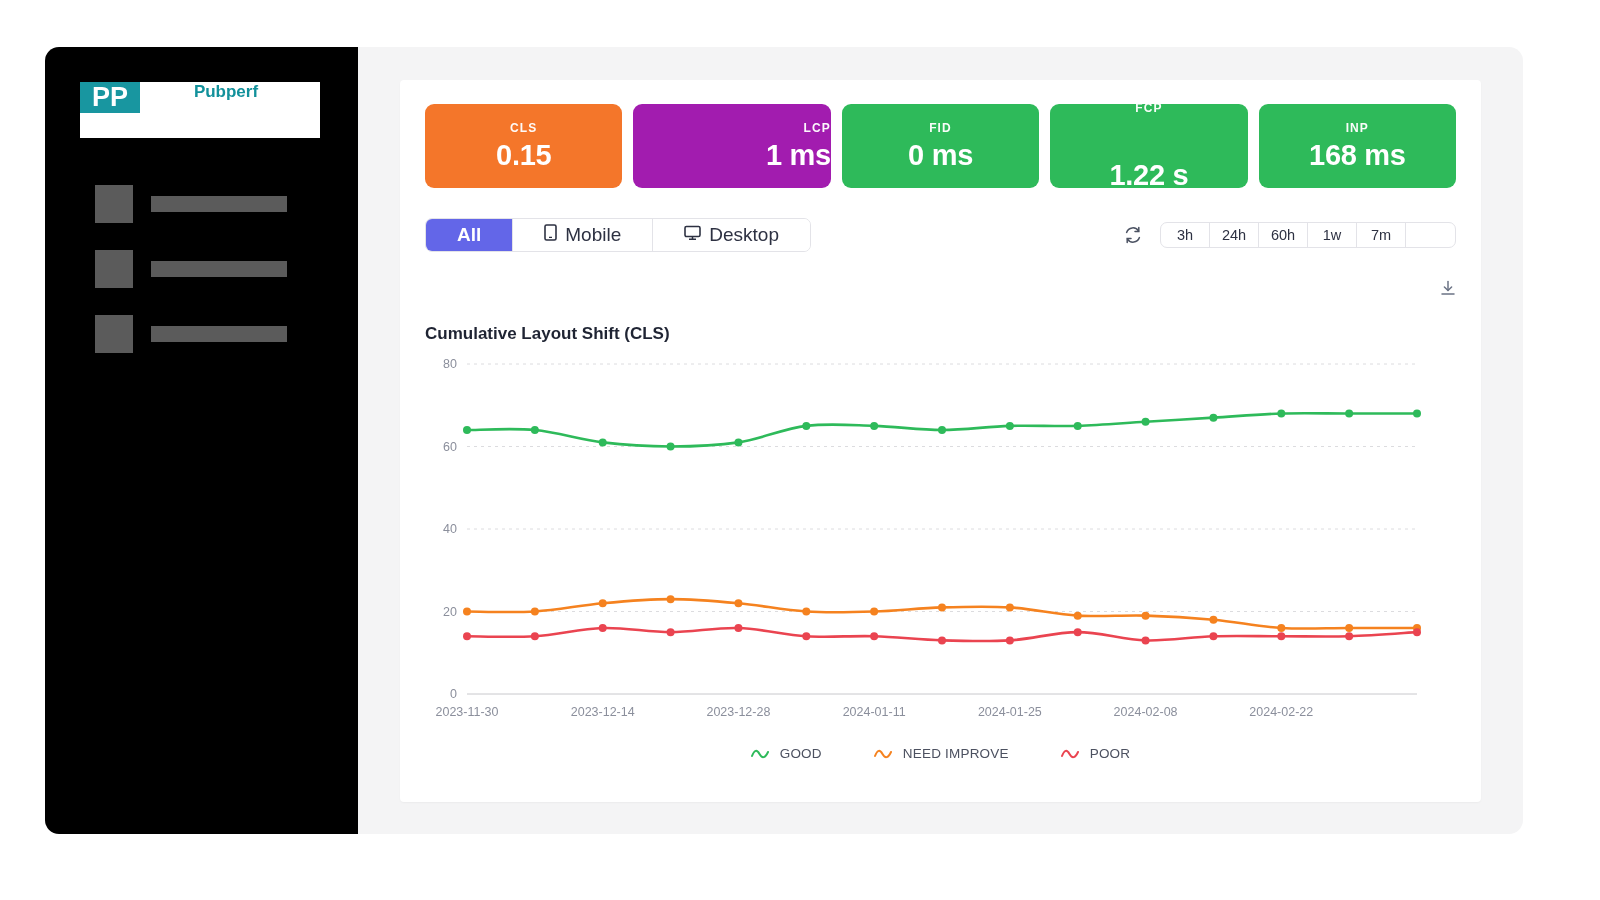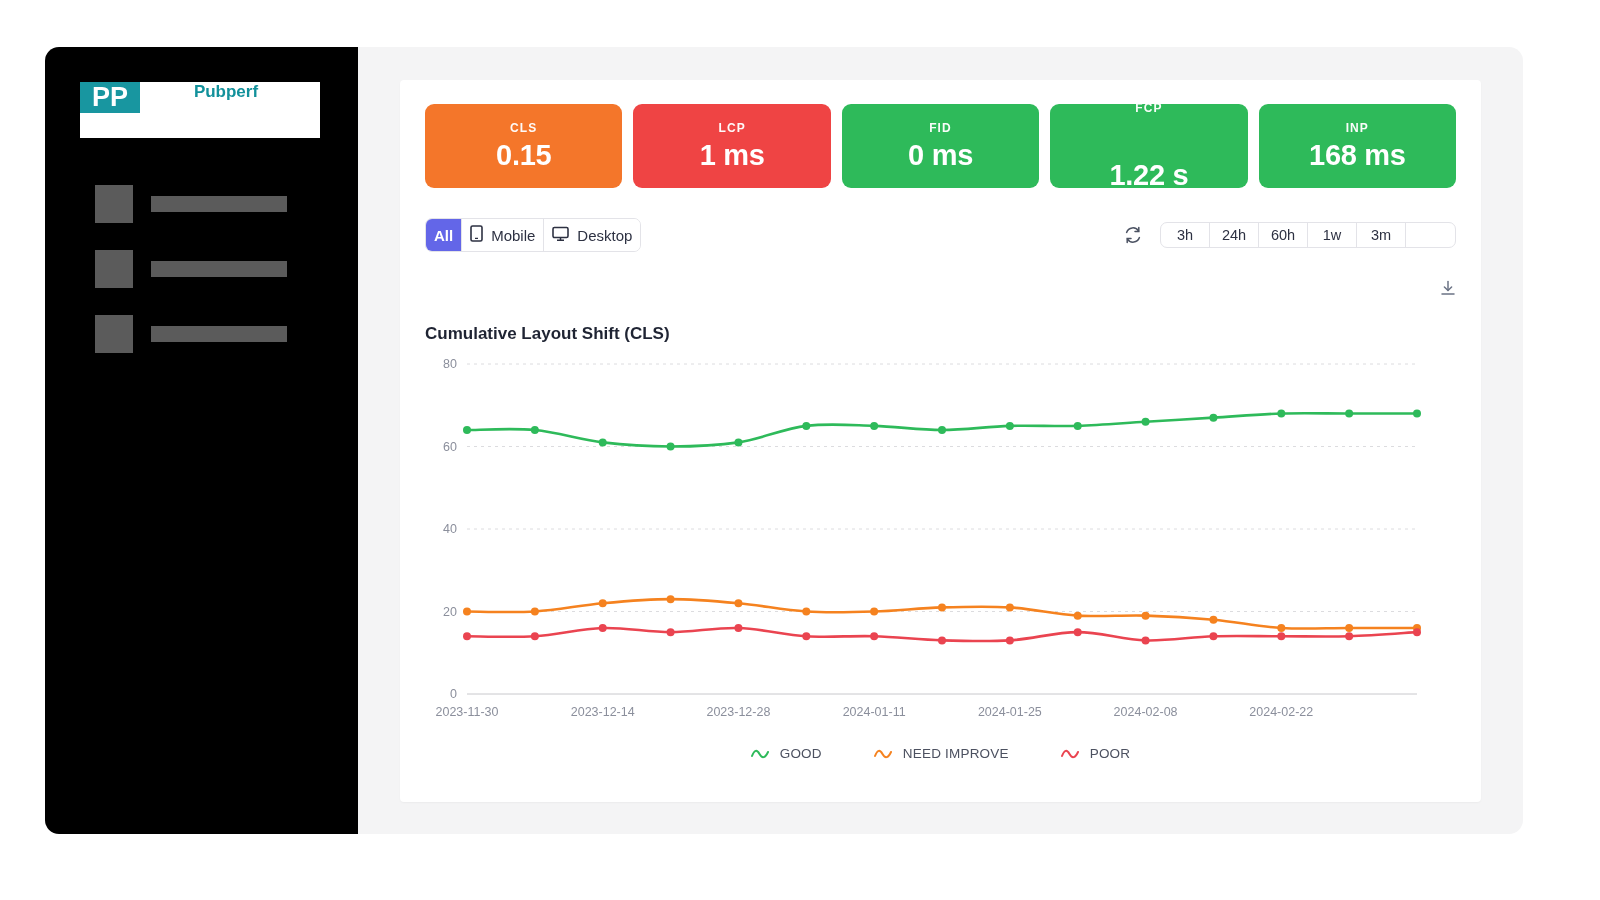--- a/index.html
+++ b/index.html
@@ -76,21 +76,21 @@
   .toolbar {
     margin-top: 30px;
     display: flex; align-items: center; justify-content: space-between;
   }
   .seg {
     display: flex; border: 1px solid #e3e3e8; border-radius: 7px;
     overflow: hidden; height: 34px; background: #fff;
   }
   .seg-btn {
     display: flex; align-items: center; gap: 8px;
-    padding: 0 8px; font-size: 15px; color: #2d3142;
+    padding: 0 31px; font-size: 19px; color: #2d3142;
     border-right: 1px solid #e3e3e8; background: #fff;
     font-weight: 500; cursor: pointer;
   }
   .seg-btn:last-child { border-right: none; }
   .seg-btn.active { background: #6366e8; color: #fff; font-weight: 600; }
   .ranges-wrap { display: flex; align-items: center; gap: 18px; }
   .refresh-icon { color: #4b5262; display: flex; align-items: center; cursor: pointer; }
   .ranges {
     display: flex; border: 1px solid #e3e3e8; border-radius: 7px;
     overflow: hidden; height: 26px; background: #fff;
@@ -145,21 +145,21 @@
   </aside>
 
   <main class="main">
     <section class="panel">
 
       <div class="metrics">
         <div class="metric" style="background: rgb(244, 118, 42);">
           <div class="metric-label">CLS</div>
           <div class="metric-value">0.15</div>
         </div>
-        <div class="metric" style="background: #ef4444;">
+        <div class="metric" style="background: #a21caf; align-items: flex-end;">
           <div class="metric-label">LCP</div>
           <div class="metric-value">1 ms</div>
         </div>
         <div class="metric" style="background: rgb(46, 186, 90);">
           <div class="metric-label">FID</div>
           <div class="metric-value">0 ms</div>
         </div>
         <div class="metric" style="background: rgb(46, 186, 90); gap: 40px;">
           <div class="metric-label">FCP</div>
           <div class="metric-value">1.22 s</div>
@@ -203,21 +203,21 @@
               <polyline points="14.8,1.6 14.8,5.4 11,5.4"></polyline>
               <path d="M15.4 11.6A6.6 6.6 0 0 1 3.4 12.8"></path>
               <polyline points="3.2,16.4 3.2,12.6 7,12.6"></polyline>
             </svg>
           </span>
           <div class="ranges">
             <div class="range-btn">3h</div>
             <div class="range-btn">24h</div>
             <div class="range-btn">60h</div>
             <div class="range-btn">1w</div>
-            <div class="range-btn">3m</div>
+            <div class="range-btn">7m</div>
             <div class="range-btn active">90d</div>
           </div>
         </div>
       </div>
 
       <div class="chart-head">
         <div class="chart-title">Cumulative Layout Shift (CLS)</div>
         <span class="dl-icon">
           <svg width="16" height="16" viewBox="0 0 16 16" fill="none" stroke="#6b7385" stroke-width="1.5" stroke-linecap="round">
             <line x1="8" y1="1.5" x2="8" y2="10.2"></line>

